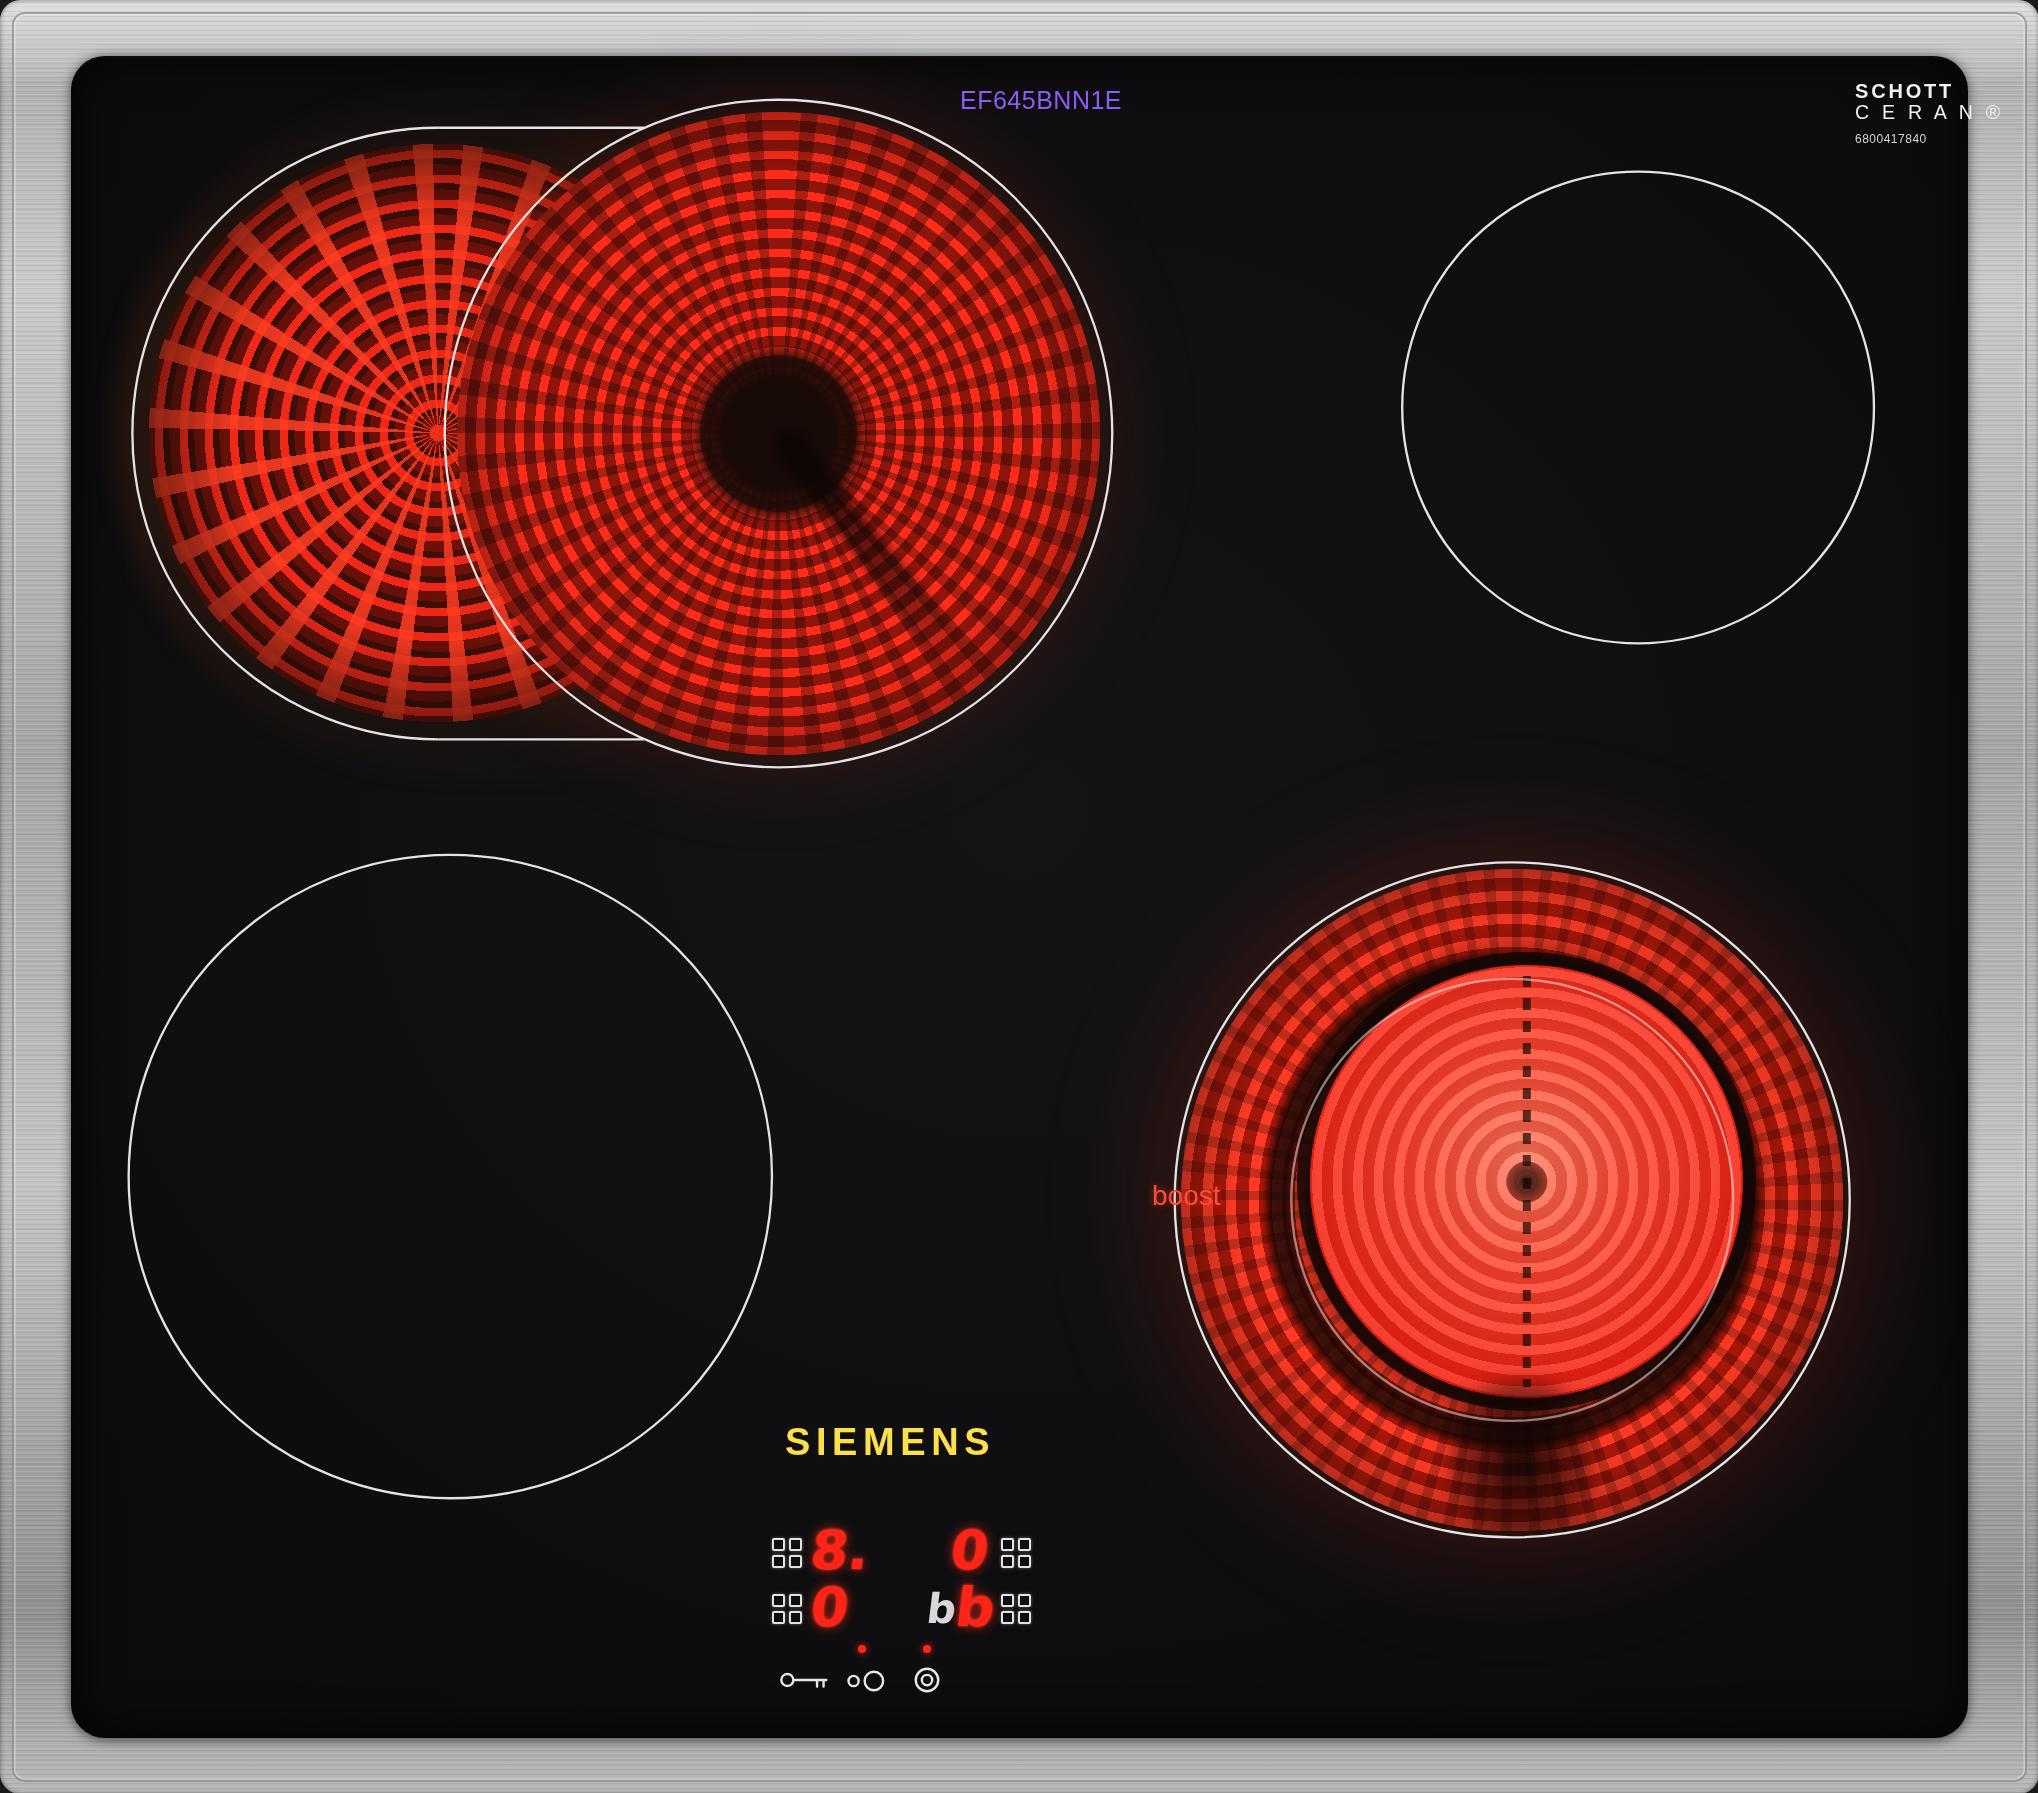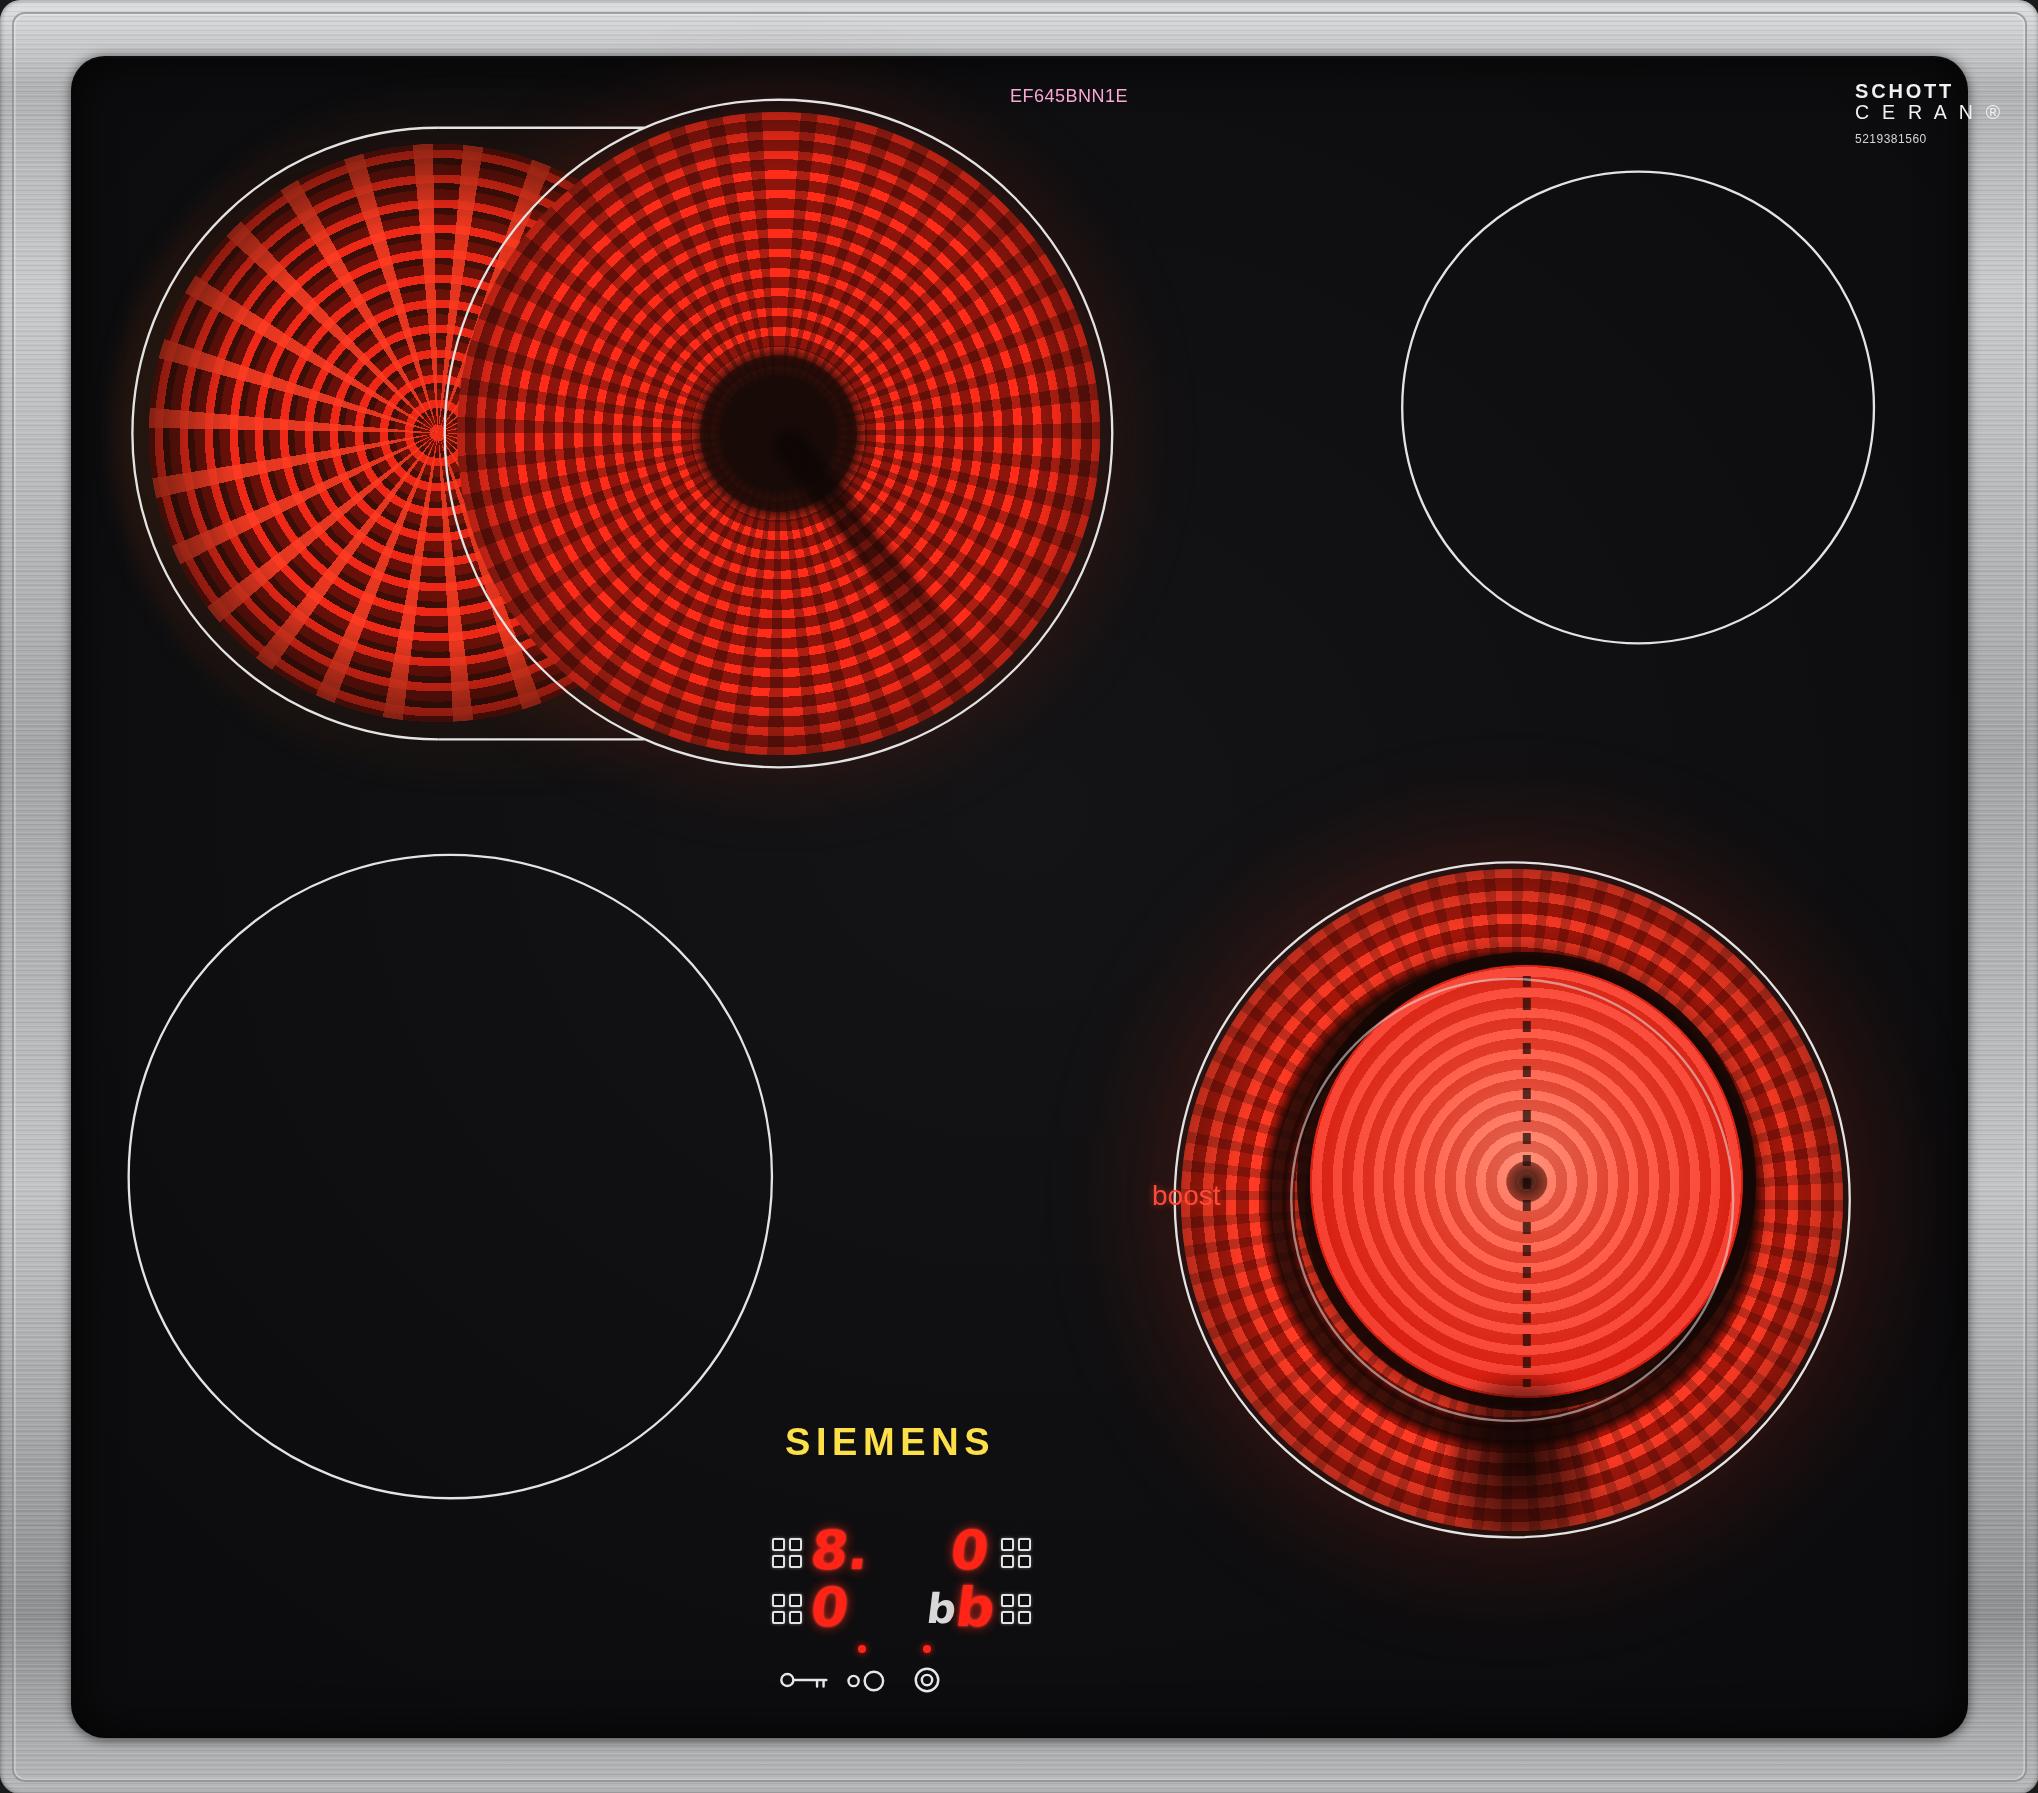--- a/index.html
+++ b/index.html
@@ -75,22 +75,22 @@
     transform:translateX(-50%);opacity:.8;
     background:repeating-linear-gradient(to bottom, rgba(28,9,5,.9) 0 11.2px, rgba(28,9,5,0) 11.2px 22.4px);}
   .glow-fr-tail{position:absolute;left:266px;top:508px;width:149px;height:168px;filter:blur(6.5px);
     background:radial-gradient(ellipse, rgba(12,5,4,.95), rgba(12,5,4,.4) 60%, rgba(12,5,4,0) 78%);}
 
   
   .outlines{position:absolute;inset:0;pointer-events:none;}
   .outlines *{fill:none;stroke:#e3e3e3;stroke-width:2.5;}
 
   
-  .model{position:absolute;left:960px;top:86px;width:168px;color:#f9a8d4;font-size:18px;
-    letter-spacing:0.5px;text-align:right;}
+  .model{position:absolute;left:960px;top:86px;width:168px;color:#8b5cf6;font-size:25px;
+    letter-spacing:0.5px;text-align:left;}
   .schott{position:absolute;left:1855px;top:80px;color:#f0f0f0;line-height:1.1;}
   .schott .l1{font-size:20px;font-weight:bold;letter-spacing:2.8px;}
   .schott .l2{font-size:19.6px;font-weight:normal;letter-spacing:3.7px;}
   .schott .code{margin-top:9.3px;font-size:12px;letter-spacing:0.5px;color:#d5d5d5;}
   .siemens{position:absolute;left:785px;top:1421px;color:#fde047;font-size:38px;font-weight:bold;
     letter-spacing:5.6px;}
   .boost{position:absolute;left:1152px;top:1180px;color:#ff4a38;font-size:28px;cursor:pointer;
     text-shadow:0 0 7.5px rgba(255,70,50,.5);}
 
   
@@ -138,21 +138,21 @@
     <circle cx="483" cy="1262" r="345"></circle>
     <circle cx="1622" cy="1287" r="362"></circle>
     <circle cx="1622" cy="1287" r="237" opacity="0.55"></circle>
   </svg>
 
   <div class="model">EF645BNN1E</div>
 
   <div class="schott">
     <div class="l1">SCHOTT</div>
     <div class="l2">C E R A N ®</div>
-    <div class="code">5219381560</div>
+    <div class="code">6800417840</div>
   </div>
 
   <div class="boost">boost</div>
 
   <div class="siemens">SIEMENS</div>
 
   <div class="panel">
 
     <div class="zsq" style="left:15px;top:35px">
         <i></i>

